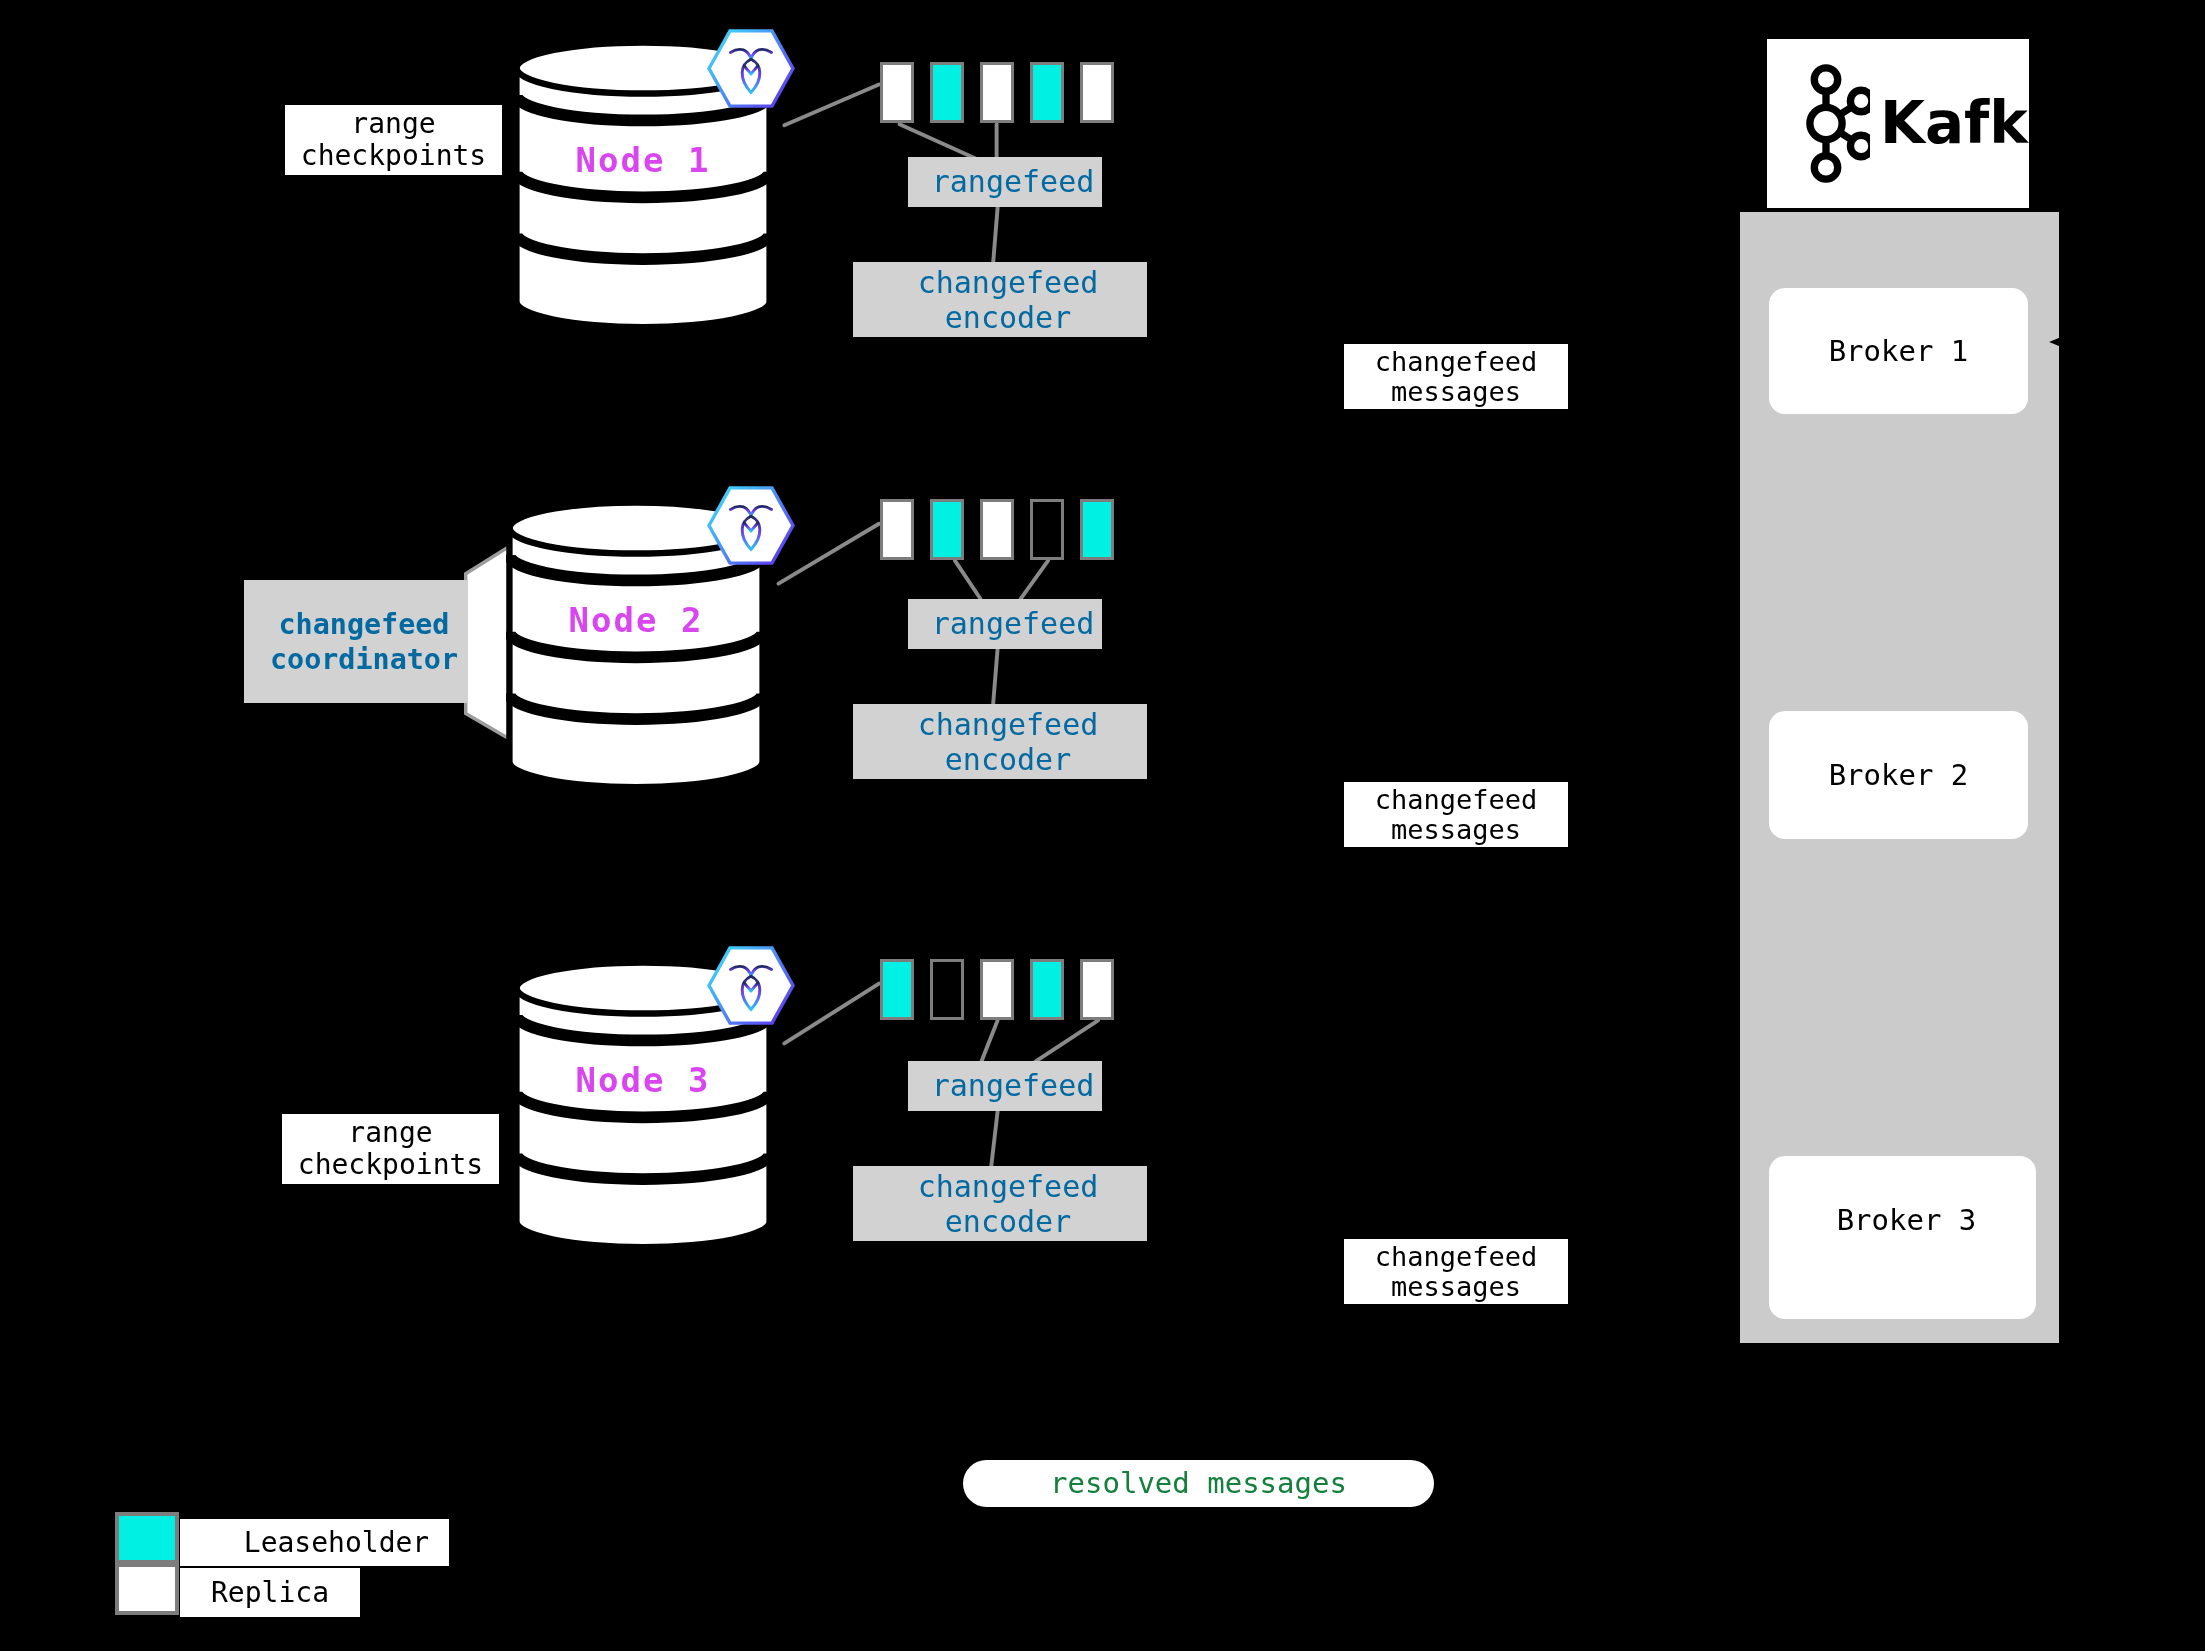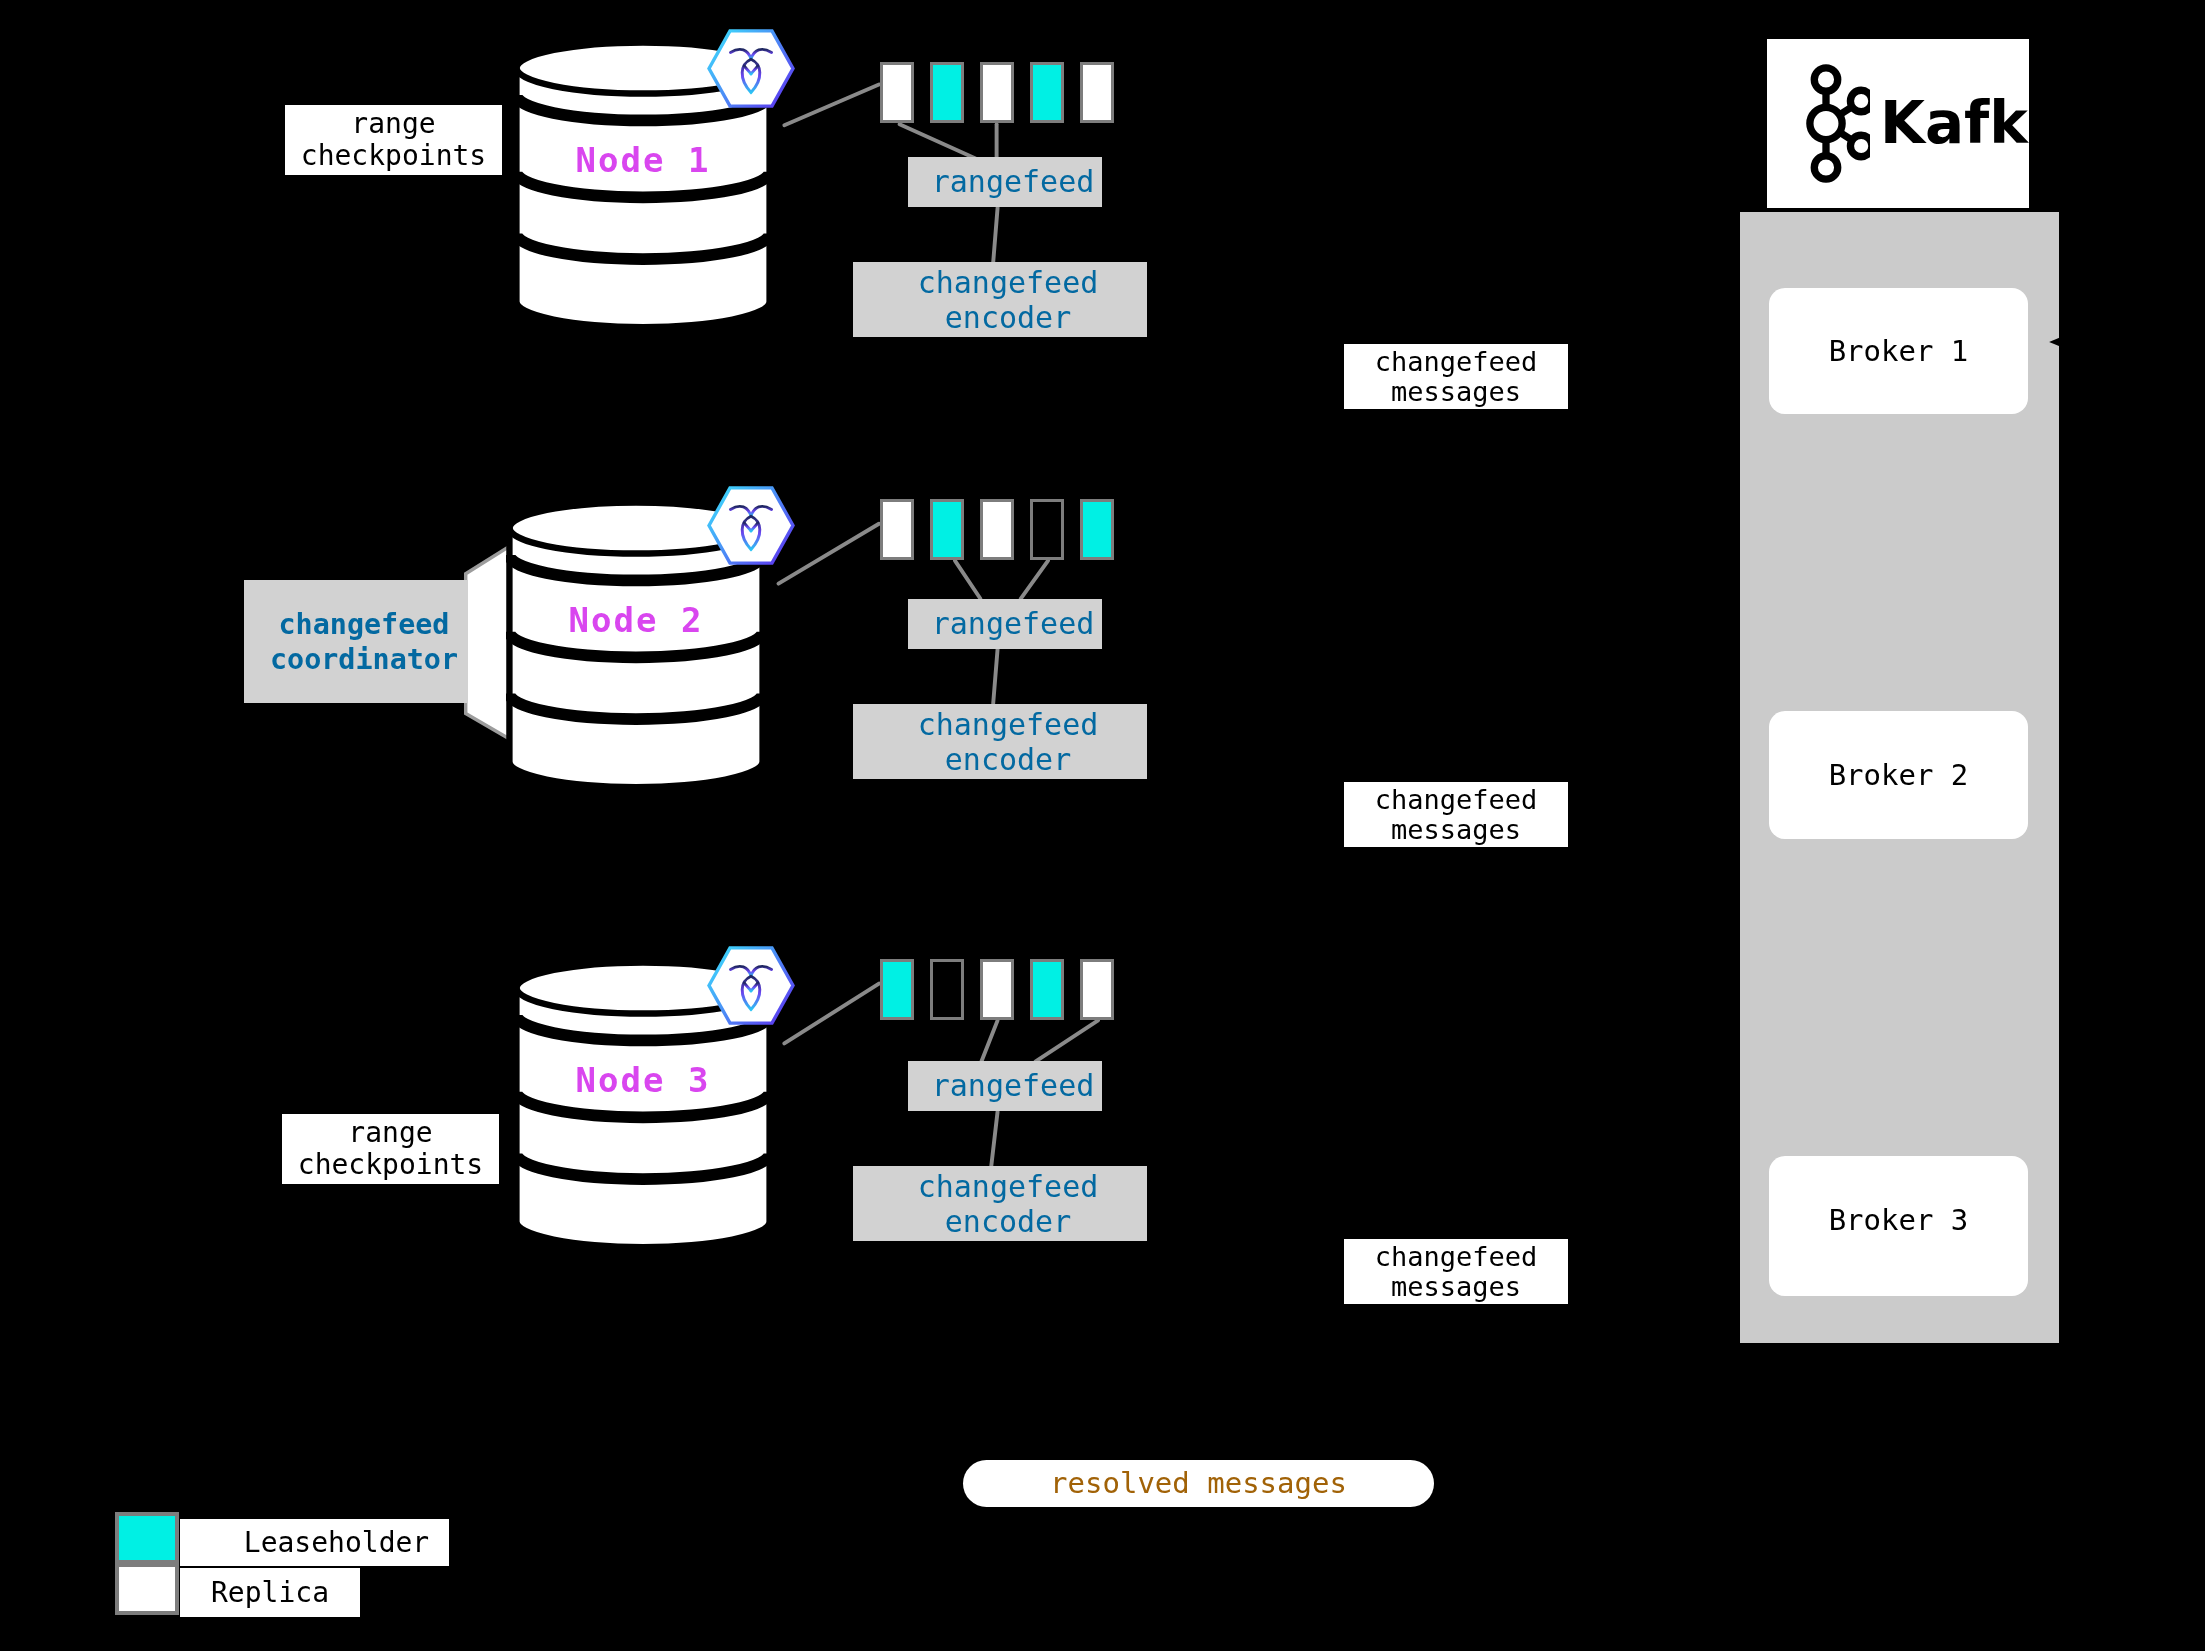--- a/index.html
+++ b/index.html
@@ -19,21 +19,21 @@
   .ranges{display:flex;gap:16px;}
   .range-sq{width:34px;height:61px;box-sizing:border-box;border:3.9px solid #7d7d7d;}
   .range-sq.leaseholder{background:#00f0e4;}
   .range-sq.replica{background:#ffffff;}
   .range-sq.empty{background:transparent;}
   .coord{width:208px;height:123px;font-size:28.4px;font-weight:bold;line-height:35px;
          display:flex;flex-direction:column;justify-content:center;text-align:center;}
   .band{background:#cbcbcb;}
   .broker{background:#ffffff;border-radius:16px;color:#000;text-align:center;font-size:29px;width:259px;}
   .pill{background:#ffffff;border-radius:23.5px;width:471px;height:47px;text-align:center;
-        font-size:29px;line-height:47px;color:#a16207;}
+        font-size:29px;line-height:47px;color:#15803d;}
   .legend-swatch{width:64px;height:52px;box-sizing:border-box;border:4.4px solid #7d7d7d;}
   .legend-label{background:#fff;color:#000;font-size:28px;display:flex;align-items:center;justify-content:center;}
   .kafka-box{background:#ffffff;width:262px;height:169px;}
   .kafka-text{font-family:"DejaVu Sans", sans-serif;font-weight:bold;font-size:58px;color:#000;line-height:169px;}
 </style>
 </head>
 <body>
 
 <div id="canvas">
 
@@ -220,21 +220,21 @@
         <circle cx="90" cy="220" r="24"></circle>
         <circle cx="162" cy="84" r="22"></circle>
         <circle cx="162" cy="176" r="22"></circle>
       </g>
     </svg>
     <div class="abs kafka-text" style="left:113px;top:0;">Kafka</div>
   </div>
 
   <div class="abs broker" style="left:1769px;top:288px;height:126px;line-height:126px;">Broker 1</div>
   <div class="abs broker" style="left:1769px;top:711px;height:128px;line-height:128px;">Broker 2</div>
-  <div class="abs broker" style="left:1769px;top:1156px;height:140px;line-height:128px;">Broker 3</div>
+  <div class="abs broker" style="left:1769px;top:1156px;height:163px;line-height:128px;padding-left:8px;">Broker 3</div>
 
   <div class="abs pill" style="left:963px;top:1460px;">resolved messages</div>
 
   <div class="abs legend-swatch" style="left:115px;top:1512px;background:#00f0e4;"></div>
   <div class="abs legend-swatch" style="left:115px;top:1563px;background:#ffffff;"></div>
   <div class="abs legend-label" style="left:180px;top:1519px;width:225px;height:47px;padding-left:44px;">Leaseholder</div>
   <div class="abs legend-label" style="left:180px;top:1568px;width:180px;height:49px;">Replica</div>
 
   <svg class="abs" style="left:0;top:0;" width="2205" height="1652" pointer-events="none" viewBox="0 0 4498 3369">
     <polygon points="4180,697 4224,679 4224,715" fill="#000000"></polygon>

